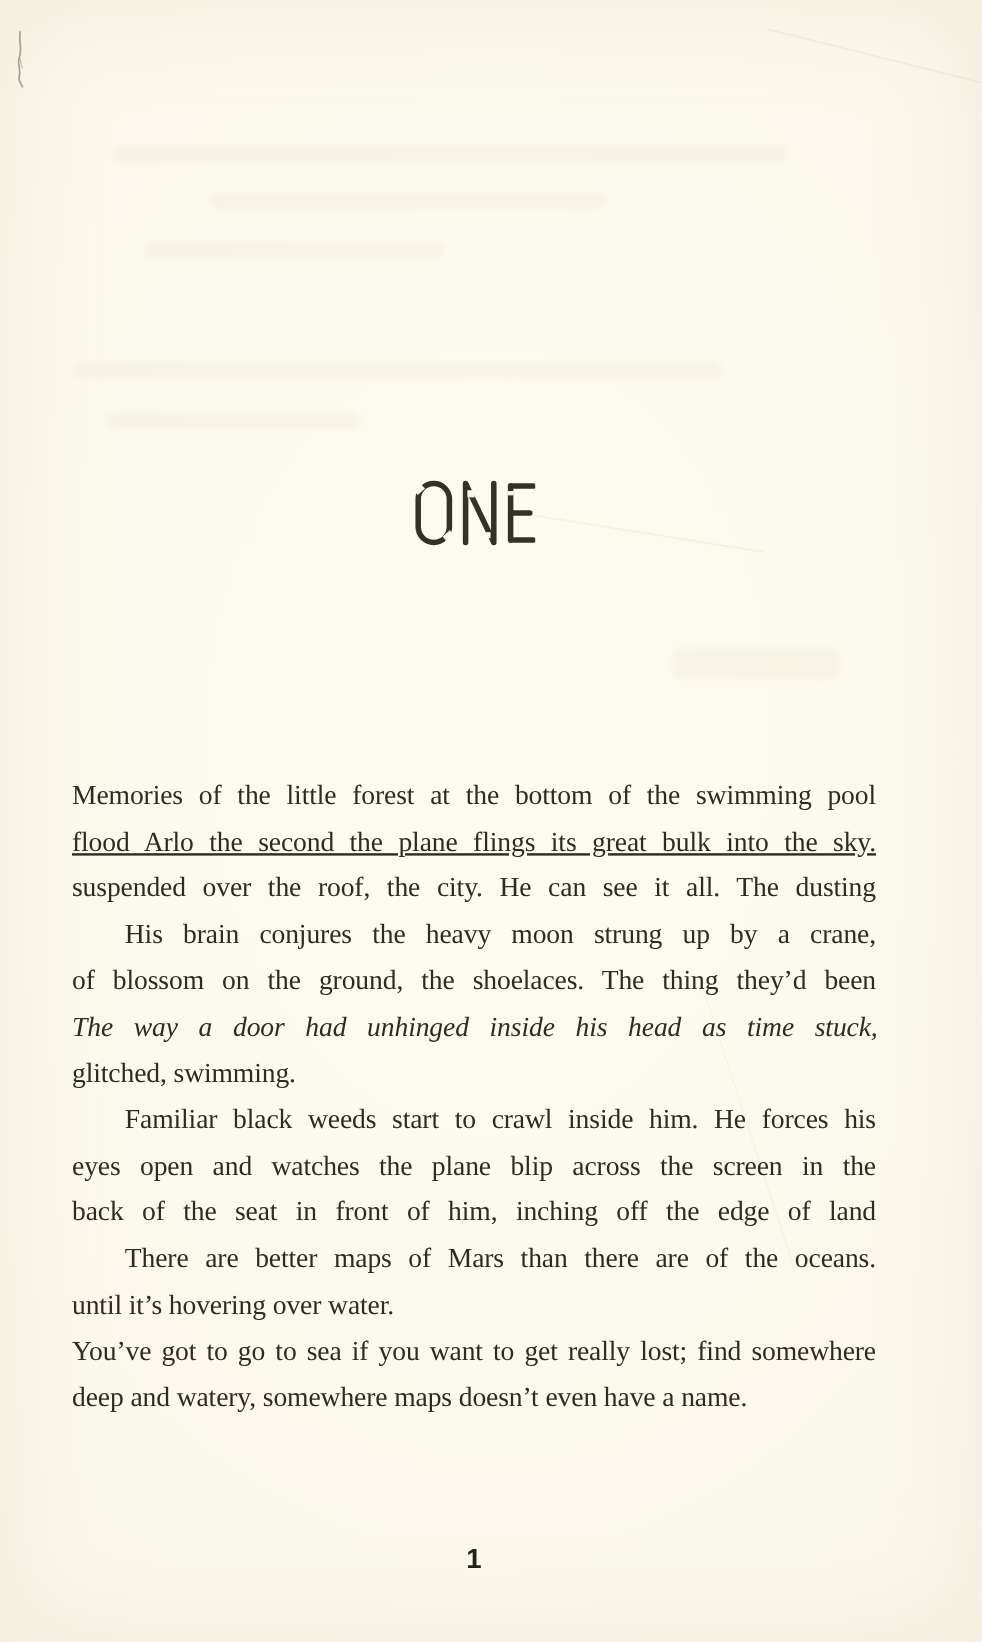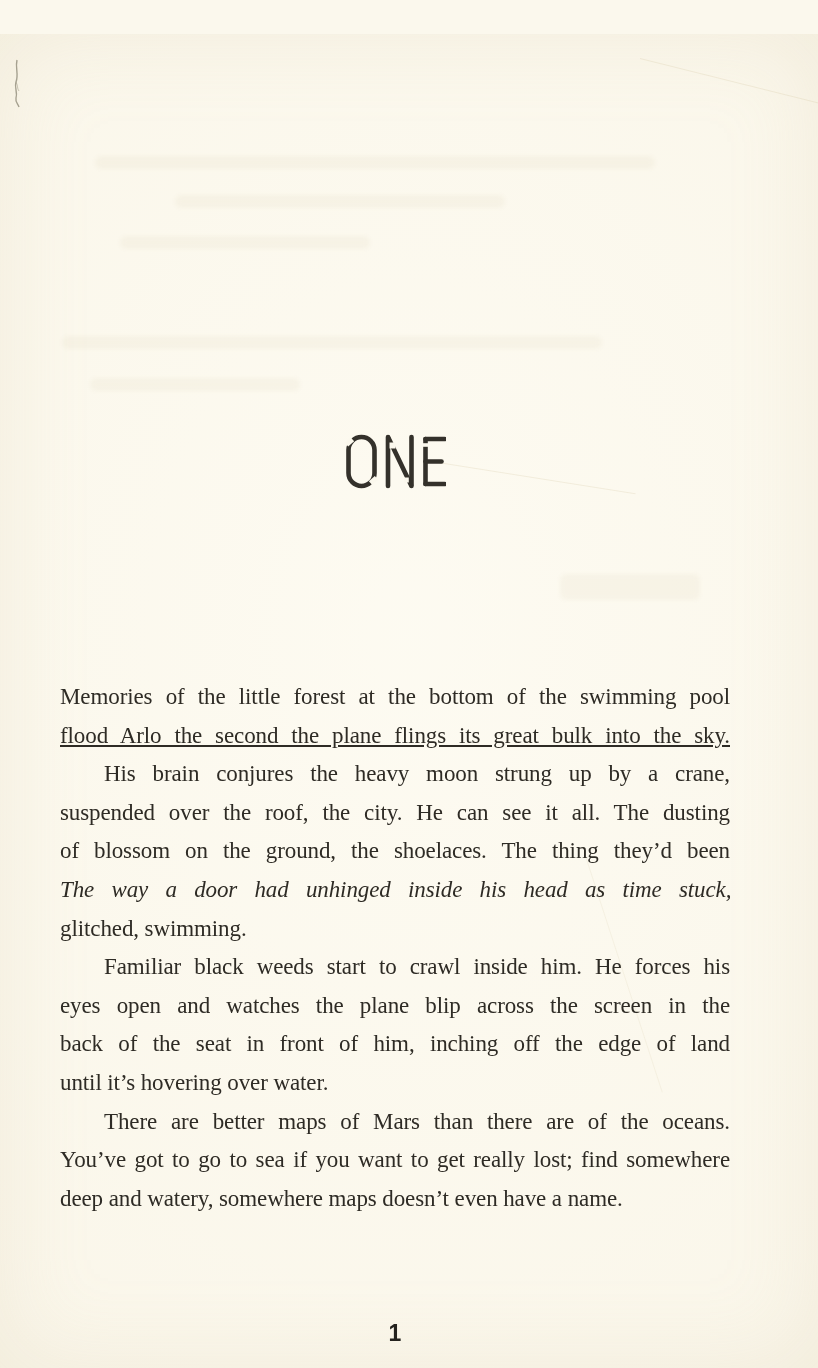--- a/index.html
+++ b/index.html
@@ -15,21 +15,20 @@
     position:relative;
     overflow:hidden;
     font-family:"Liberation Serif","DejaVu Serif",serif;
   }
   .page{
     position:absolute;inset:0;
     background:
       radial-gradient(ellipse 120% 100% at 50% 45%, rgba(255,253,245,.55), rgba(242,234,213,.28)),
       var(--paper);
     box-shadow:inset 0 0 90px rgba(205,190,150,.18);
-    margin-top:34px;
   }
   
   .ghost{
     position:absolute;height:13px;border-radius:6px;
     background:#a8935c;opacity:.055;filter:blur(2.2px);
   }
   .crease{
     position:absolute;height:1px;
     background:#b49e66;opacity:.14;filter:blur(.4px);
     transform-origin:left center;
@@ -107,29 +106,29 @@
         <rect x="45.5" y="9.5" width="6" height="6"></rect>
         <rect x="60" y="44.5" width="4.8" height="5"></rect>
         <rect x="79" y="10.2" width="5" height="3.6"></rect>
       </g>
     </svg>
   </div>
 
   <div class="body-text" id="body-text">
       <div class="line"><span class="t" style="word-spacing: 7.54261px;">Memories of the little forest at the bottom of the swimming pool</span></div>
       <div class="line"><span class="t" style="word-spacing: 7.27604px; text-decoration: underline;">flood Arlo the second the plane flings its great bulk into the sky.</span></div>
+      <div class="line"><span class="t" style="word-spacing: 8.25781px;">suspended over the roof, the city. He can see it all. The dusting</span></div>
       <div class="line indent"><span class="t" style="word-spacing: 11.2219px;">His brain conjures the heavy moon strung up by a crane,</span></div>
-      <div class="line"><span class="t" style="word-spacing: 8.25781px;">suspended over the roof, the city. He can see it all. The dusting</span></div>
       <div class="line"><span class="t" style="word-spacing: 9.40781px;">of blossom on the ground, the shoelaces. The thing they’d been</span></div>
       <div class="line"><span class="t" style="word-spacing: 11.6136px; font-style: italic;">The way a door had unhinged inside his head as time stuck,</span></div>
       <div class="line"><span class="t">glitched, swimming.</span></div>
       <div class="line indent"><span class="t" style="word-spacing: 7.45px; text-align: center;">Familiar black weeds start to crawl inside him. He forces his</span></div>
       <div class="line"><span class="t" style="word-spacing: 10.5455px;">eyes open and watches the plane blip across the screen in the</span></div>
       <div class="line"><span class="t" style="word-spacing: 9.69712px;">back of the seat in front of him, inching off the edge of land</span></div>
+      <div class="line indent"><span class="t" style="word-spacing: 8.21591px;">There are better maps of Mars than there are of the oceans.</span></div>
       <div class="line"><span class="t">until it’s hovering over water.</span></div>
-      <div class="line indent"><span class="t" style="word-spacing: 8.21591px;">There are better maps of Mars than there are of the oceans.</span></div>
       <div class="line"><span class="t" style="word-spacing: 2.80469px; text-align: right;">You’ve got to go to sea if you want to get really lost; find somewhere</span></div>
       <div class="line"><span class="t">deep and watery, somewhere maps doesn’t even have a name.</span></div>
     </div>
 
   <div class="page-number">1</div>
 
 </div>
 
 </body></html>

